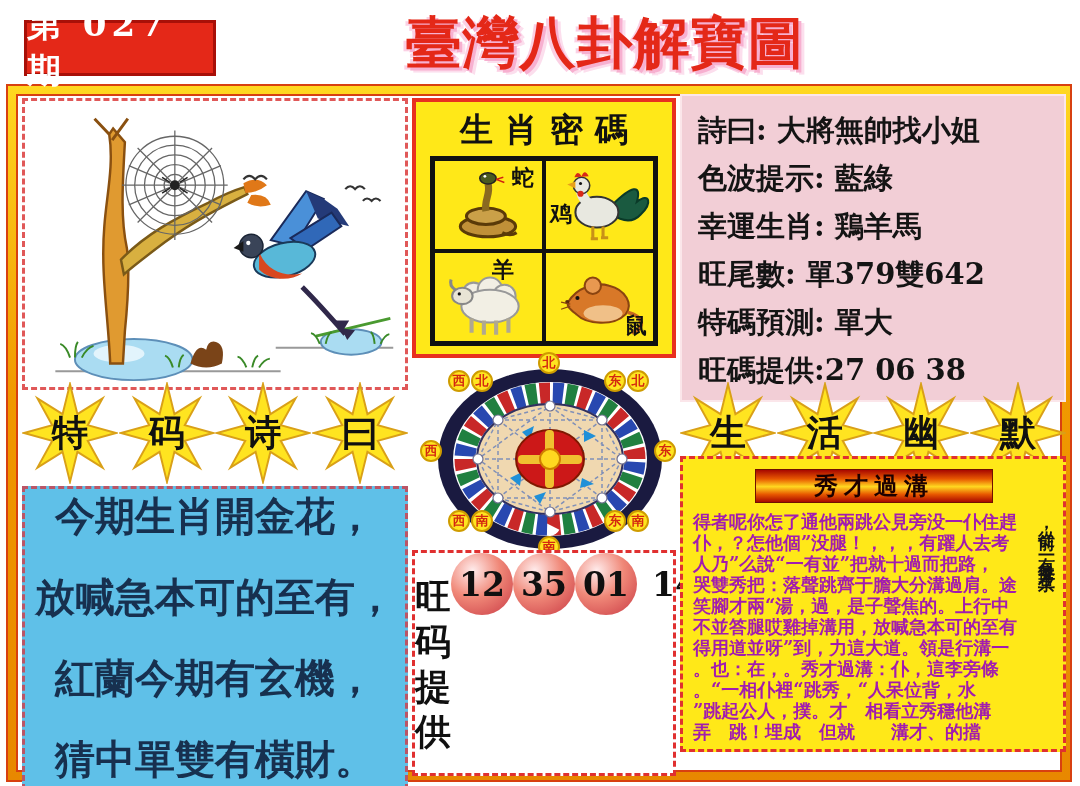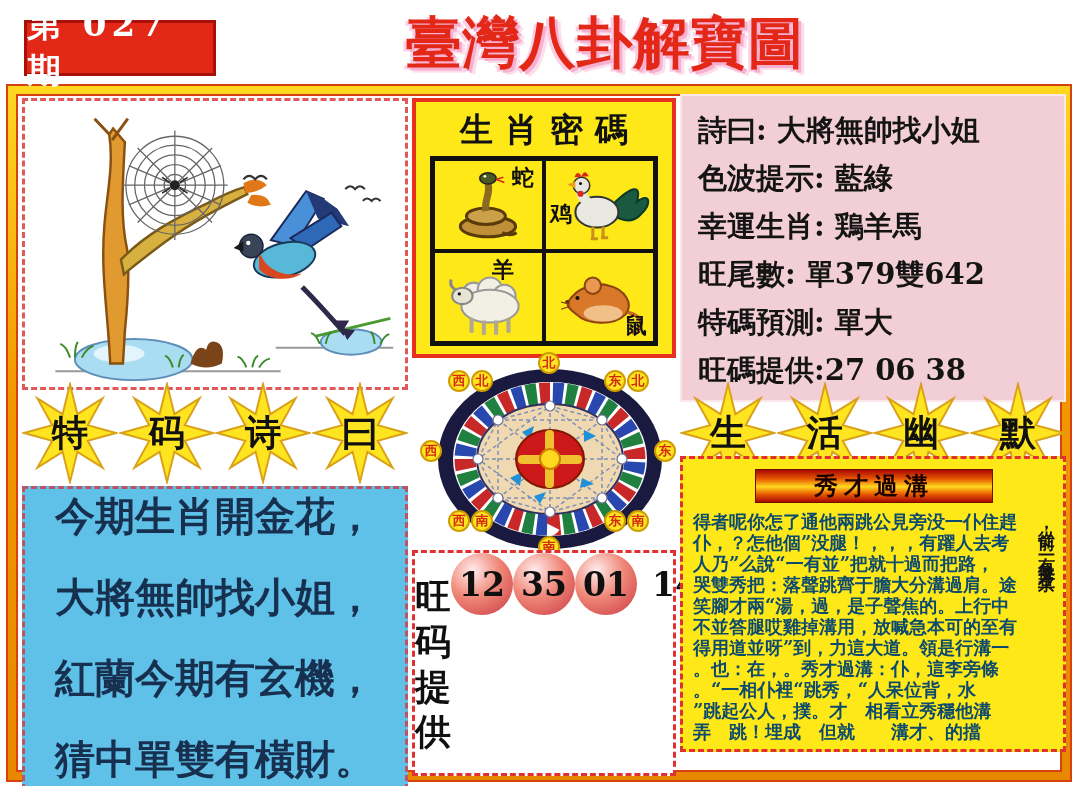--- a/index.html
+++ b/index.html
@@ -95,21 +95,21 @@
   .info-line { font:bold 29px "DejaVu Serif",serif; color:#141414; line-height:48px; white-space:nowrap; }
 
   
   .humor-panel { position:absolute; left:680px; top:456px; width:386px; height:296px;
     background:#ffe818; border:3px dashed #e03030; }
   .humor-title { position:absolute; left:72px; top:10px; width:238px; height:34px;
     background:linear-gradient(180deg,#a80800 0%,#e85800 28%,#ffd820 52%,#e85800 76%,#a80800 100%);
     border:1px solid #701000; display:flex; align-items:center; justify-content:center;
     font:bold 24px "DejaVu Serif",serif; color:#1c0000; letter-spacing:6px; }
   .humor-text { position:absolute; left:10px; top:52px; width:346px; }
-  .humor-line { font:bold 18px "DejaVu Serif",serif; color:#0c4a6e; line-height:21px; white-space:nowrap; }
+  .humor-line { font:bold 18px "DejaVu Serif",serif; color:#a21caf; line-height:21px; white-space:nowrap; }
   .humor-side { position:absolute; right:4px; top:58px; writing-mode:vertical-rl;
     font:bold 17px "DejaVu Serif",serif; color:#141414; letter-spacing:3px; }
 </style>
 </head>
 <body>
 
 <div class="stage">
 
   <div class="frame-gold">
     <div class="frame-inner"></div>
@@ -290,21 +290,21 @@
     <div class="star">
       <svg viewBox="0 0 100 100" preserveAspectRatio="none">
           <polygon points="98,50 68.5,57.7 83.9,83.9 57.7,68.5 50,98 42.3,68.5 16.1,83.9 31.5,57.7 2,50 31.5,42.3 16.1,16.1 42.3,31.5 50,2 57.7,31.5 83.9,16.1 68.5,42.3" fill="#ffe420" stroke="#d9a018" stroke-width="2"></polygon>
         </svg>
       <span class="ch">默</span>
     </div>
   </div>
 
   <div class="poem-box">
     <div class="poem-line">今期生肖開金花，</div>
-    <div class="poem-line">大將無帥找小姐，</div>
+    <div class="poem-line">放喊急本可的至有，</div>
     <div class="poem-line">紅蘭今期有玄機，</div>
     <div class="poem-line">猜中單雙有橫財。</div>
   </div>
 
   <div class="wheel-wrap">
     <svg class="disc" viewBox="0 0 232 186">
       <ellipse cx="116" cy="93" rx="112" ry="90" fill="#1a1a40"></ellipse>
       <ellipse cx="116" cy="93" rx="97" ry="77" fill="#ffffff"></ellipse>
       <path d="M 31 93 a 85 66 0 1 0 170 0 a 85 66 0 1 0 -170 0" pathLength="36" fill="none" stroke="#c82828" stroke-width="21" stroke-dasharray="0.78 2.22"></path>
       <path d="M 31 93 a 85 66 0 1 0 170 0 a 85 66 0 1 0 -170 0" pathLength="36" fill="none" stroke="#208040" stroke-width="21" stroke-dasharray="0.78 2.22" stroke-dashoffset="-1"></path>

